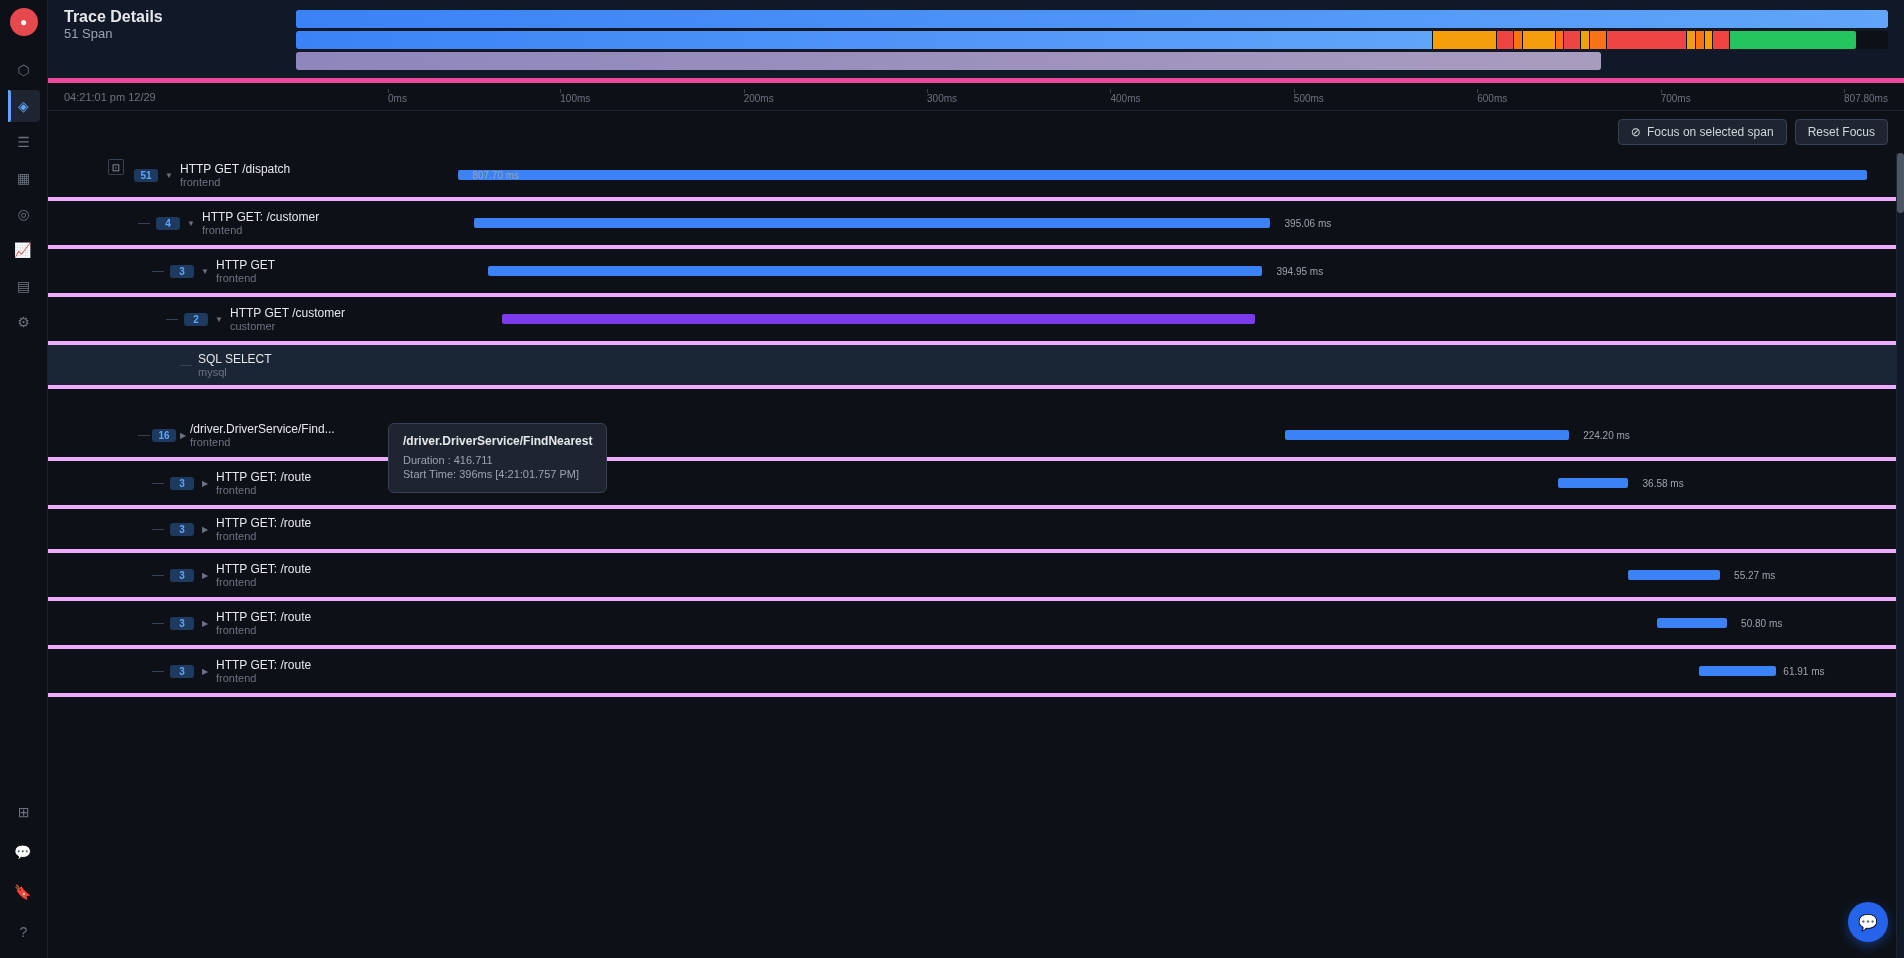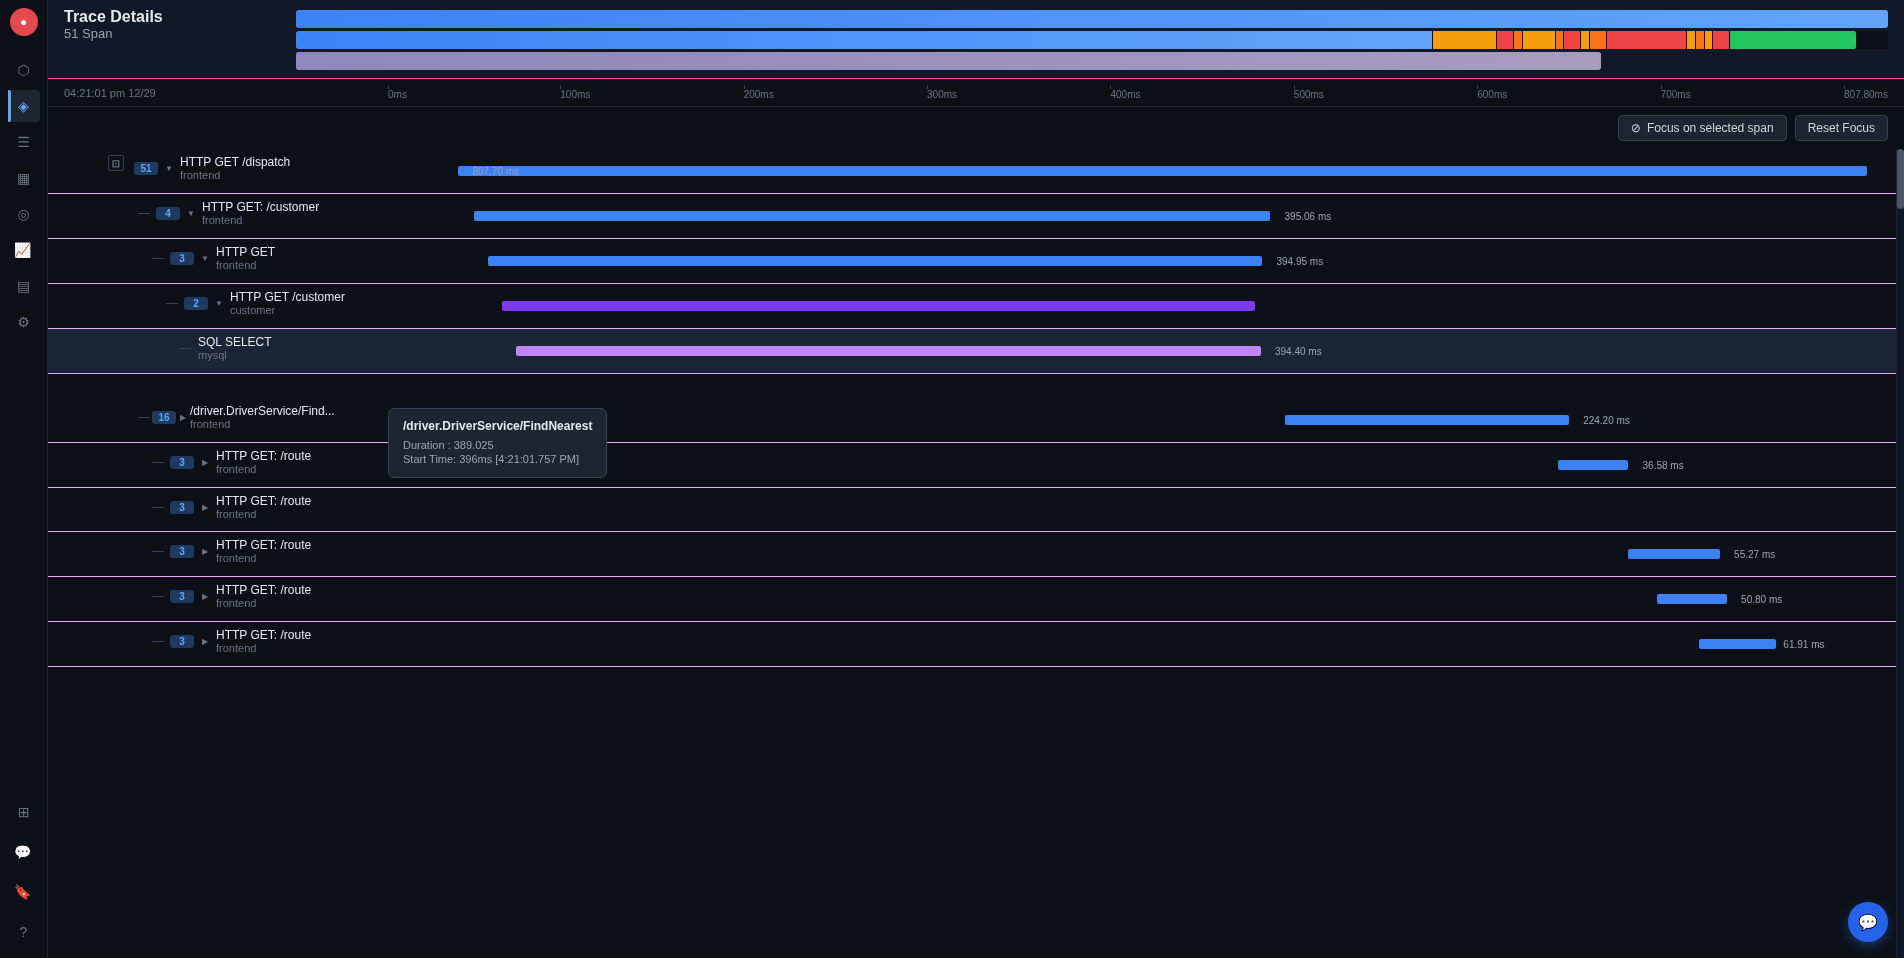--- a/index.html
+++ b/index.html
@@ -72,21 +72,21 @@
     .main {
       flex: 1;
       display: flex;
       flex-direction: column;
       overflow: hidden;
     }
 
     
     .header {
       background: #111827;
-      border-bottom: 1px solid #ec4899;
+      border-bottom: 5px solid #ec4899;
       padding: 8px 16px;
       display: flex;
       align-items: flex-start;
       gap: 32px;
     }
     .header-info {
       min-width: 200px;
     }
     .header-title {
       font-size: 16px;
@@ -194,23 +194,23 @@
       top: 0;
       width: 100%;
       height: 60px;
       background: #4b5563;
       border-radius: 4px;
     }
 
     
     .span-row {
       display: flex;
-      align-items: flex-start;
+      align-items: center;
       min-height: 44px;
-      border-bottom: 1px solid #f0abfc;
+      border-bottom: 4px solid #f0abfc;
       position: relative;
     }
     .span-row.selected { background: #1a2535; }
 
     .span-label-area {
       min-width: 340px;
       max-width: 340px;
       padding: 6px 8px 6px 16px;
       display: flex;
       align-items: center;
@@ -541,24 +541,20 @@
       <div class="span-row selected" style="padding-left:128px;">
         <div class="span-label-area" style="padding-left:4px;">
           <div style="display:flex;align-items:center;gap:4px;">
             <div style="width:12px;height:1px;background:#374151;margin-right:2px;"></div>
             <div class="span-name-group">
               <span class="span-name">SQL SELECT</span>
               <span class="span-service">mysql</span>
             </div>
           </div>
         </div>
-        <div class="span-timeline-area">
-          <div class="span-bar-container" style="left:0%;width:54%;background:#c084fc;"></div>
-          <span class="span-duration" style="left:55%;">394.40 ms</span>
-        </div>
       </div>
 
       <div style="height:24px;"></div>
 
       <div class="span-row" style="padding-left:86px;position:relative;">
         <div class="span-label-area" style="padding-left:4px;">
           <div style="display:flex;align-items:center;">
             <div style="width:12px;height:1px;background:#374151;margin-right:2px;"></div>
             <span class="span-badge">16</span>
             <span class="span-toggle">▶</span>
@@ -568,21 +564,21 @@
             </div>
           </div>
         </div>
         <div class="span-timeline-area">
           <div class="span-bar-container" style="left:57%;width:20%;background:#3b82f6;"></div>
           <span class="span-duration" style="left:78%;">224.20 ms</span>
         </div>
 
         <div class="tooltip" style="left:340px;top:10px;">
           <div class="tooltip-title">/driver.DriverService/FindNearest</div>
-          <div class="tooltip-row">Duration : 389.025</div>
+          <div class="tooltip-row">Duration : 416.711</div>
           <div class="tooltip-row">Start Time: 396ms [4:21:01.757 PM]</div>
         </div>
       </div>
 
       <div class="span-row" style="padding-left:100px;">
         <div class="span-label-area" style="padding-left:4px;">
           <div style="display:flex;align-items:center;gap:4px;">
             <div style="width:12px;height:1px;background:#374151;margin-right:2px;"></div>
             <span class="span-badge">3</span>
             <span class="span-toggle">▶</span>

